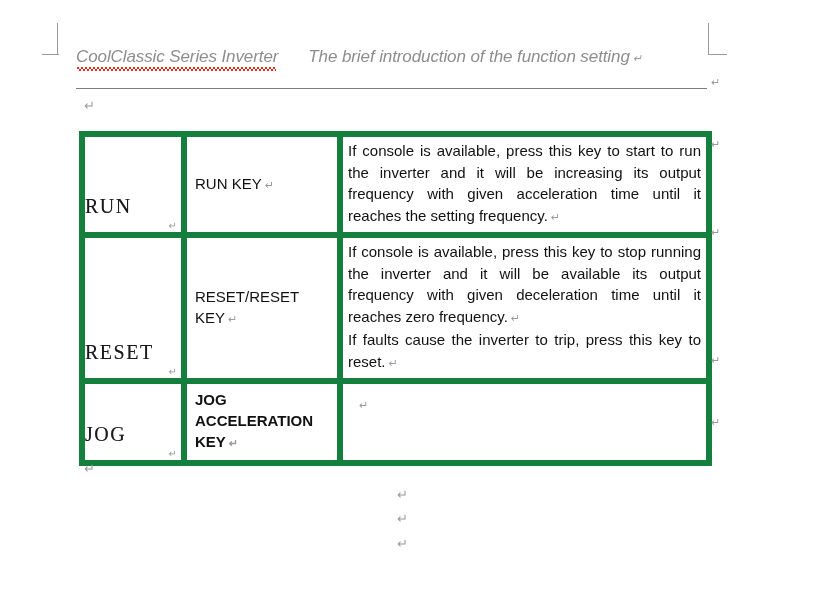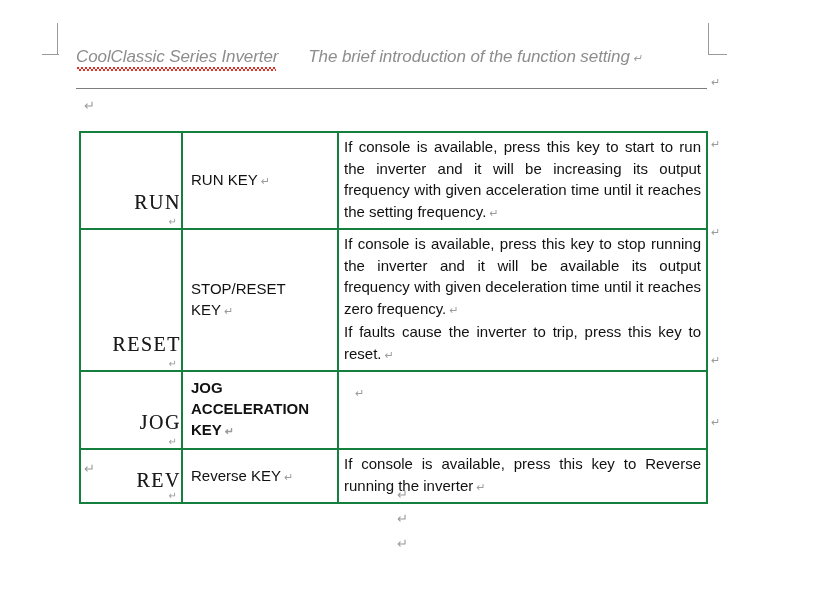--- a/index.html
+++ b/index.html
@@ -123,32 +123,32 @@
   
   .key-table {
     position: absolute;
     left: 79px;
     top: 131px;
     width: 629px;
     border-collapse: collapse;
     table-layout: fixed;
   }
   .key-table td {
-    border: 2px solid #15803d;
+    border: 6px solid #15803d;
     vertical-align: top;
     padding: 0;
   }
   .col-key   { width: 102px; }
   .col-name  { width: 156px; }
   .col-desc  { width: 369px; }
 
   
   .cell-key {
     position: relative;
-    text-align: right;
+    text-align: left;
     vertical-align: bottom !important;
   }
   .key-glyph {
     font-family: "Liberation Serif", "DejaVu Serif", serif;
     font-size: 20px;
     color: #1a1a1a;
     letter-spacing: 1.5px;
     display: block;
     padding-bottom: 14px;
     text-shadow: 0 0 0.6px rgba(0,0,0,0.45);
@@ -250,53 +250,41 @@
         <p class="last-line-natural"><span>If console is available, press this key to start to run the inverter and it will be increasing its output frequency with given acceleration time until it reaches the setting frequency.</span><span class="inline-pilcrow">↵</span></p>
       </td>
     </tr>
 
     <tr>
       <td class="cell-key" style="height:128px;">
         <span class="key-glyph">RESET</span>
         <span class="corner-mark">↵</span>
       </td>
       <td class="cell-name mid">
-        <span>STOP/RESET KEY</span><span class="inline-pilcrow">↵</span>
+        <span>RESET/RESET KEY</span><span class="inline-pilcrow">↵</span>
       </td>
       <td class="cell-desc">
         <p class="last-line-natural"><span>If console is available, press this key to stop running the inverter and it will be available its output frequency with given deceleration time until it reaches zero frequency.</span><span class="inline-pilcrow">↵</span></p>
         <p class="last-line-natural"><span>If faults cause the inverter to trip, press this key to reset.</span><span class="inline-pilcrow">↵</span></p>
       </td>
     </tr>
 
     <tr>
       <td class="cell-key" style="height:60px;margin-top:24px;">
         <span class="key-glyph">JOG</span>
         <span class="corner-mark">↵</span>
       </td>
       <td class="cell-name" style="padding-top:5px !important;font-weight:bold;">
         <span>JOG ACCELERATION KEY</span><span class="inline-pilcrow">↵</span>
       </td>
       <td class="cell-desc empty">
         <span class="inline-pilcrow">↵</span>
       </td>
     </tr>
 
-    <tr>
-      <td class="cell-key" style="height:42px;">
-        <span class="key-glyph" style="padding-bottom:10px;">REV</span>
-        <span class="corner-mark">↵</span>
-      </td>
-      <td class="cell-name mid">
-        <span>Reverse KEY</span><span class="inline-pilcrow">↵</span>
-      </td>
-      <td class="cell-desc">
-        <p class="last-line-natural"><span>If console is available, press this key to Reverse running the inverter</span><span class="inline-pilcrow">↵</span></p>
-      </td>
-    </tr>
   </tbody>
 </table>
 
 <div class="row-end-mark" style="top:139px;">↵</div>
 <div class="row-end-mark" style="top:227px;">↵</div>
 <div class="row-end-mark" style="top:355px;">↵</div>
 <div class="row-end-mark" style="top:417px;">↵</div>
 
 <div class="pilcrow" style="left:84px; top:462px;">↵</div>
 <div class="pilcrow" style="left:397px; top:488px;">↵</div>

